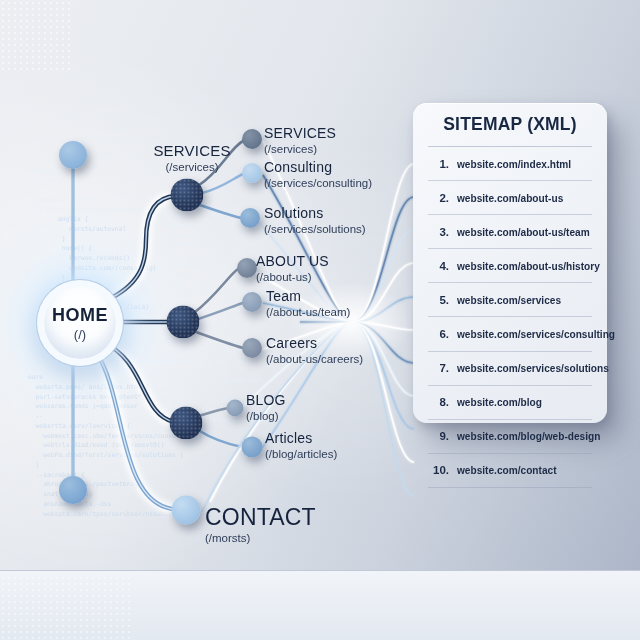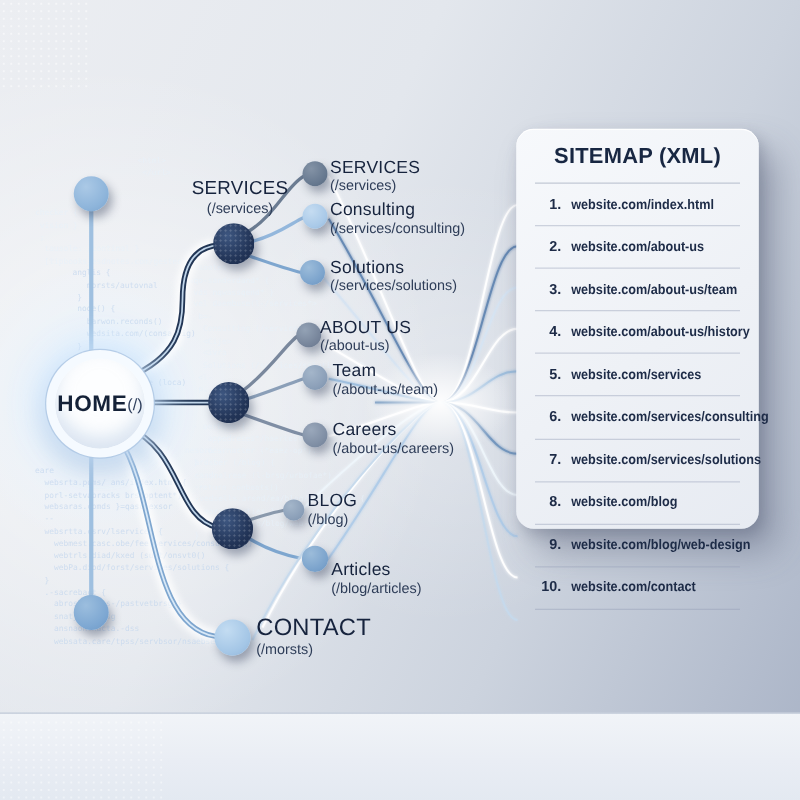--- a/index.html
+++ b/index.html
@@ -45,29 +45,29 @@
   .c-slate{background:radial-gradient(circle at 35% 30%,#93a2b5,#76849a 65%,#65748a);}
   .c-steel{background:radial-gradient(circle at 35% 30%,#a4b6ca,#8b9fb8 65%,#7890ab);}
   .c-steel2{background:radial-gradient(circle at 35% 30%,#9aa8bb,#7f8ea4 65%,#6e7e95);}
   .c-small{width:17px;height:17px;}
   .c-big{width:21px;height:21px;}
   .home{position:absolute;left:80px;top:323px;width:72px;height:72px;
     transform:translate(-50%,-50%);border-radius:50%;background:#fdfeff;
     border:7px solid rgba(245,250,255,.97);
     box-shadow:0 0 0 1px rgba(175,200,228,.85),0 0 30px 7px rgba(208,232,255,.95),
       0 9px 18px rgba(85,105,145,.32), inset 0 -9px 14px rgba(183,203,228,.5);
-    display:flex;flex-direction:row;align-items:center;justify-content:center;}
+    display:flex;flex-direction:column;align-items:center;justify-content:center;}
   .home .nm{font-size:18px;font-weight:800;color:#152238;letter-spacing:.5px;}
   .home .pt{font-size:13px;color:#31415e;margin-top:1px;}
   .nlabel{position:absolute;line-height:1.12;}
   .nlabel .nm{display:block;font-weight:normal;font-size:14px;color:#16233d;letter-spacing:.2px;}
   .nlabel .pt{display:block;font-size:11.5px;color:#2e3d58;margin-top:1px;}
   .nlabel.centered{text-align:center;width:92px;}
   .nlabel.centered .nm{font-size:15px;}
-  .nlabel.big .nm{font-size:19px;}
+  .nlabel.big .nm{font-size:23px;margin-top:13px;}
   .panel{position:absolute;left:413px;top:103px;width:194px;height:320px;
     border-radius:14px;background:linear-gradient(145deg,#f7f9fc 0%,#eef1f6 55%,#e7ebf2 100%);
     box-shadow:14px 18px 28px rgba(70,80,105,.38),3px 5px 10px rgba(70,80,105,.25),
       inset 0 1px 0 rgba(255,255,255,.9);}
   .panel-title{height:43px;margin:0 15px;display:flex;align-items:center;justify-content:center;
     border-bottom:1px solid rgba(145,155,178,.5);
     font-size:17.5px;font-weight:800;color:#182742;letter-spacing:.2px;
     transform-origin:center;white-space:nowrap;}
   .rows{margin:0 15px;}
   .row{height:33.1px;display:flex;align-items:center;
@@ -256,21 +256,21 @@
     <span class="pt">(/about-us)</span>
   </div>
   <div class="nlabel" style="left:266px;top:336px;">
     <span class="nm">Careers</span>
     <span class="pt">(/about-us/careers)</span>
   </div>
   <div class="nlabel" style="left:246px;top:393px;">
     <span class="nm">BLOG</span>
     <span class="pt">(/blog)</span>
   </div>
-  <div class="nlabel" style="left:265px;top:448px;">
+  <div class="nlabel" style="left:265px;top:431px;">
     <span class="nm">Articles</span>
     <span class="pt">(/blog/articles)</span>
   </div>
   <div class="nlabel big" style="left:205px;top:492px;">
     <span class="nm">CONTACT</span>
     <span class="pt">(/morsts)</span>
   </div>
 
   <div class="panel">
     <div class="panel-title">SITEMAP (XML)</div>

